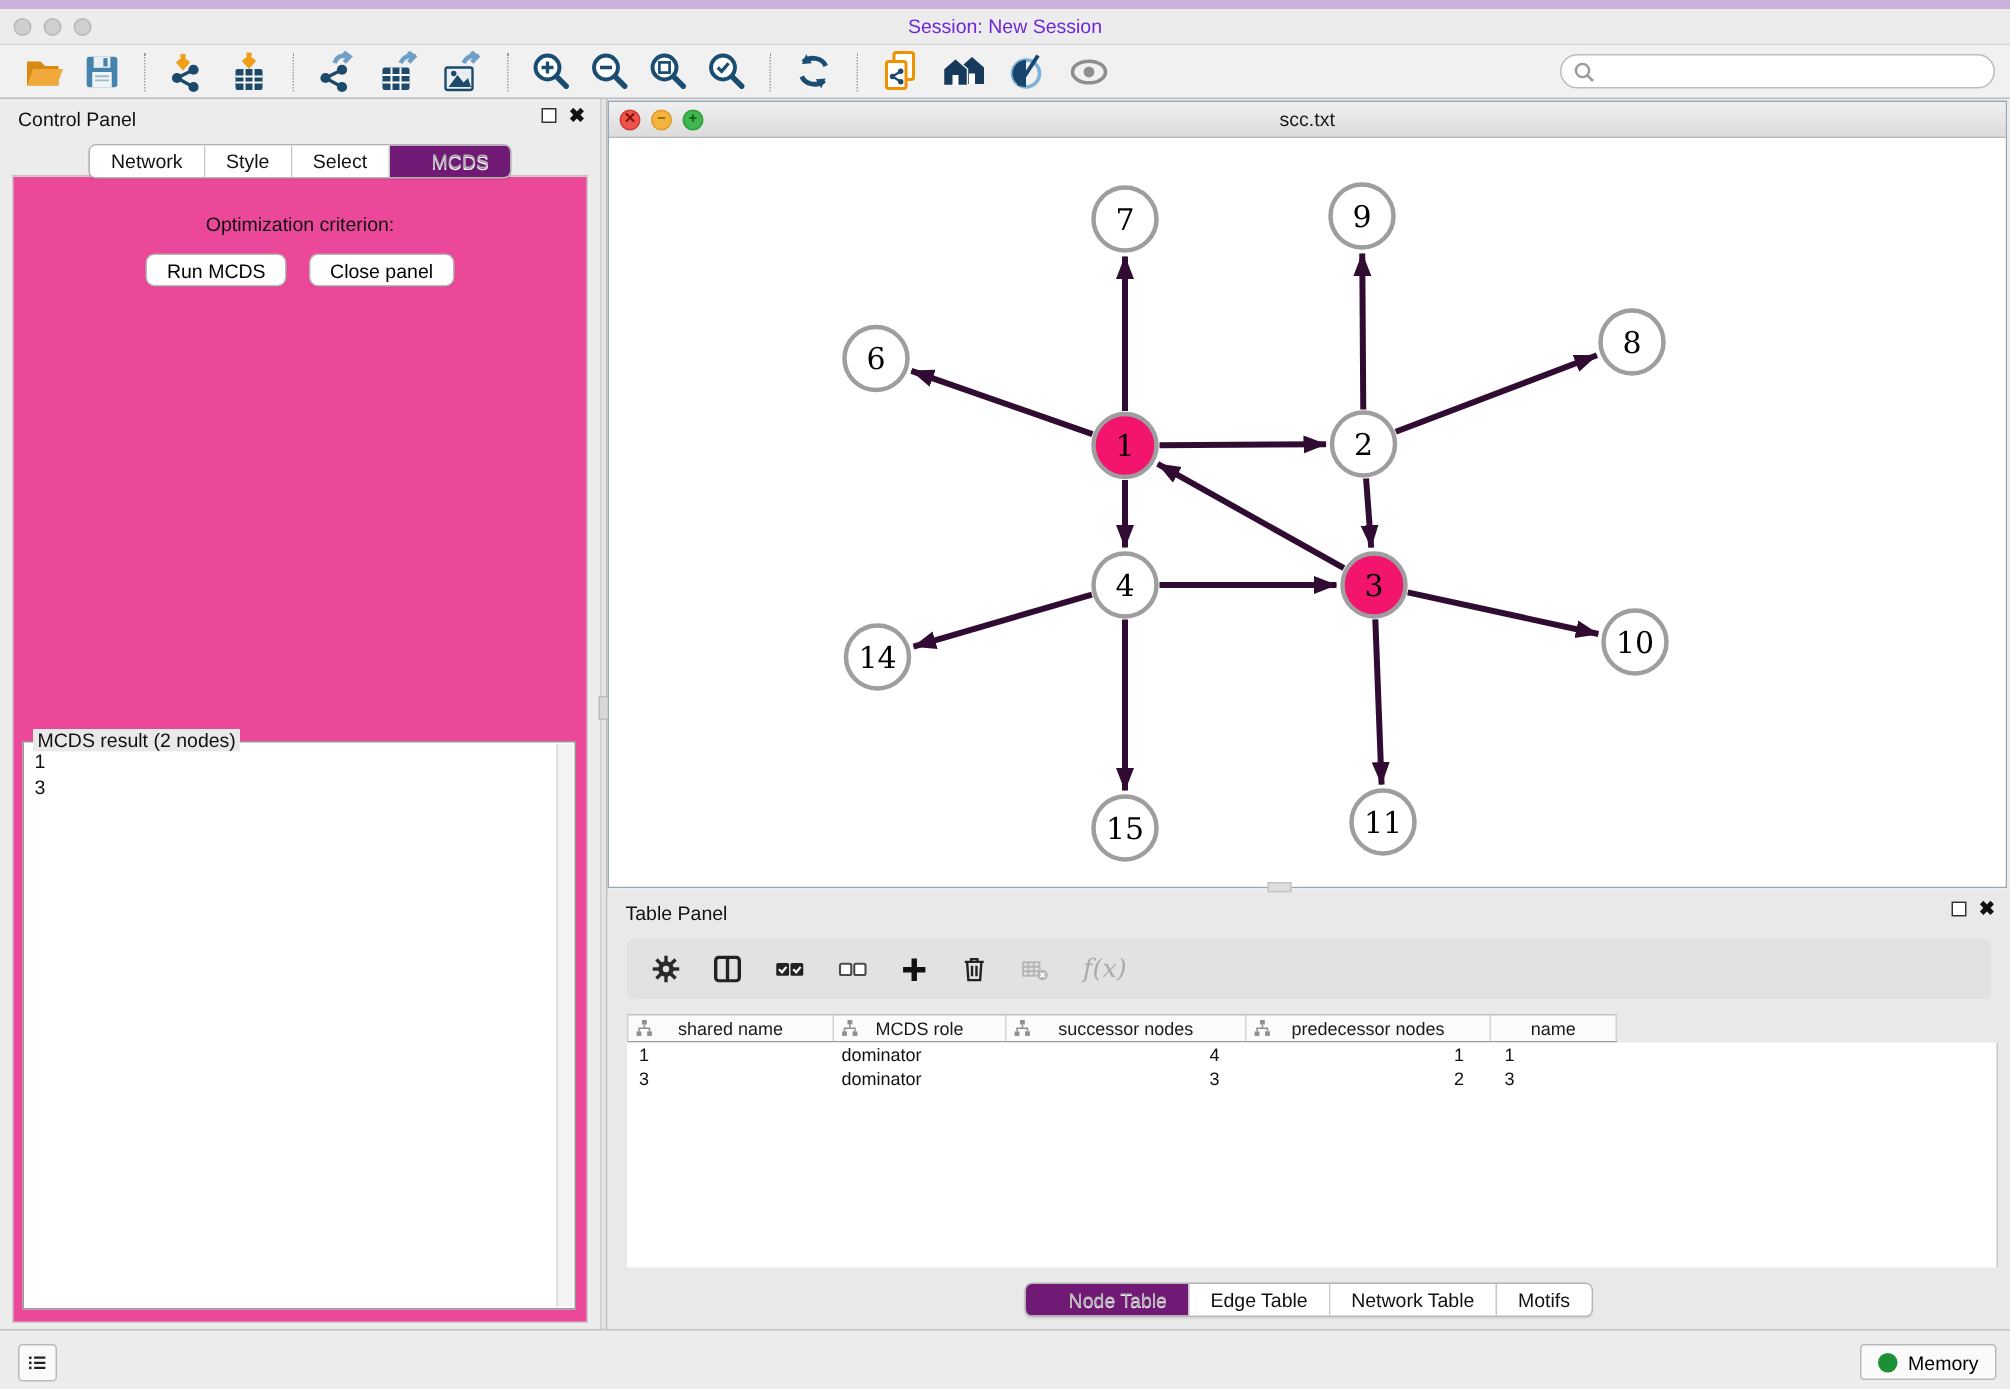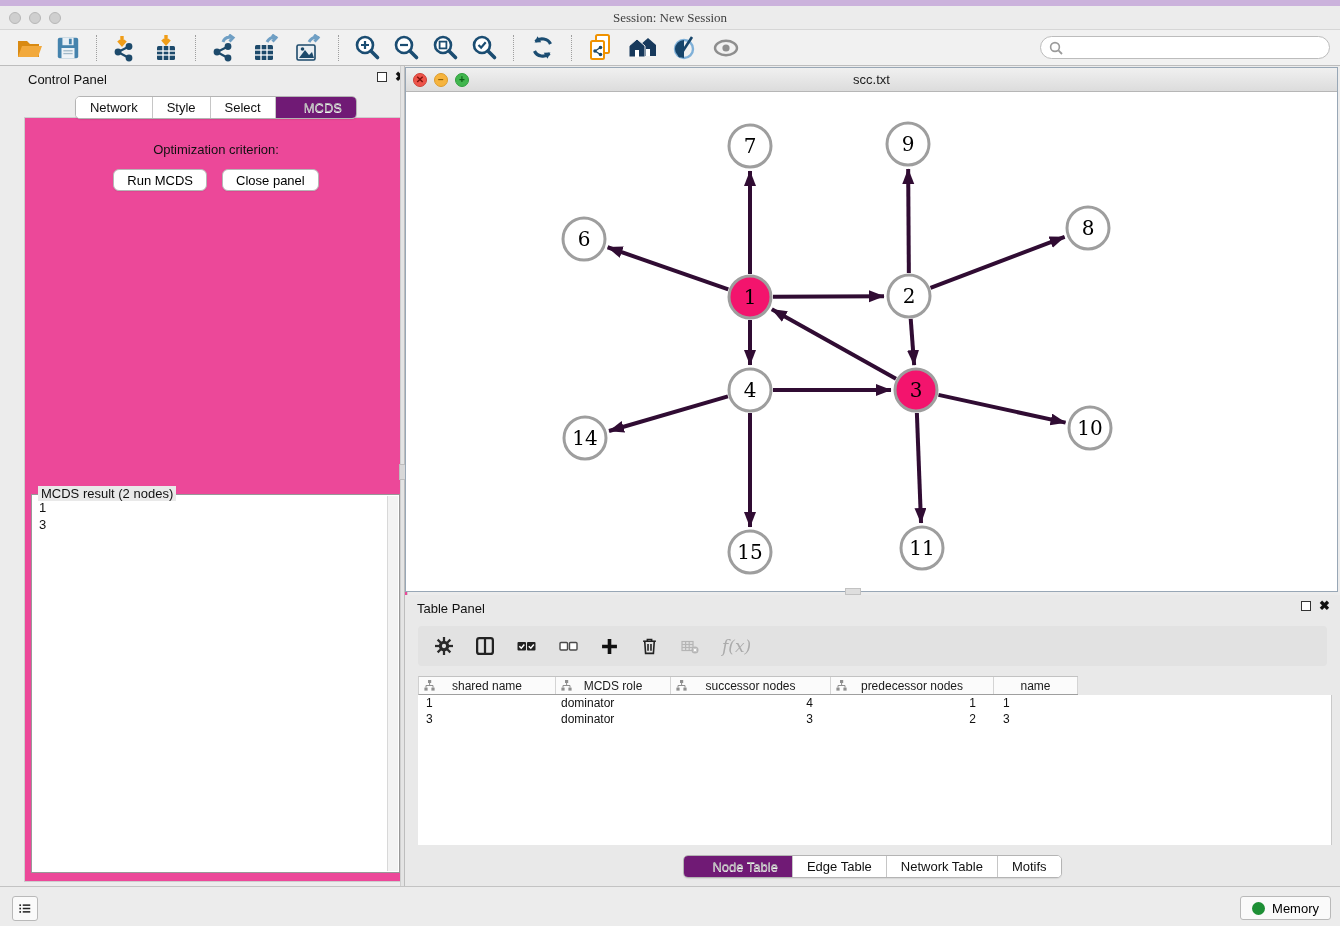--- a/index.html
+++ b/index.html
@@ -6,31 +6,31 @@
   *{box-sizing:border-box;}
   .screen{position:relative;width:1340px;height:926px;overflow:hidden;
           font-family:"Liberation Sans",sans-serif;background:#ececec;color:#111;}
   
   .desktop-strip{position:absolute;left:0;top:0;width:100%;height:6px;background:#cbb2dc;}
   
   .titlebar{position:absolute;left:0;top:6px;width:100%;height:24px;background:#ececec;
             border-bottom:1px solid #d6d6d6;border-radius:8px 8px 0 0;display:flex;align-items:center;}
   .tl-dot{width:12px;height:12px;border-radius:50%;background:#cfcfcf;border:1px solid #b7b7b7;margin-left:8px;}
   .tl-dot:first-child{margin-left:9px;}
-  .win-title{position:absolute;left:0;right:0;text-align:center;font-size:13px;color:#404040;font-family:Liberation Serif, serif;}
+  .win-title{position:absolute;left:0;right:0;text-align:center;font-size:13px;color:#6d28d9;}
   
   .toolbar{position:absolute;left:0;top:30px;width:100%;height:36px;background:#f1f1f1;
            border-bottom:1px solid #bdbdbd;display:flex;align-items:center;padding:0 10px;}
   .tb-btn{background:none;border:none;padding:2px;margin:0 4px;display:flex;align-items:center;cursor:default;}
   .tb-sep{height:26px;border-left:1px dotted #9f9f9f;margin:0 9px;}
   .search-wrap{margin-left:auto;display:flex;align-items:center;background:#fff;border:1px solid #bcbcbc;
                border-radius:12px;height:23px;width:290px;padding:0 8px;}
   .search-wrap input{border:none;outline:none;flex:1;font-size:12px;background:transparent;}
   
-  .control-panel{position:absolute;left:16px;top:66px;width:400px;height:820px;background:#ececec;}
+  .control-panel{position:absolute;left:0;top:66px;width:400px;height:820px;background:#ececec;}
   .panel-head{position:relative;height:26px;display:flex;align-items:center;}
   .panel-title{font-size:13px;margin-left:12px;}
   .panel-btns{position:absolute;right:10px;top:6px;display:flex;gap:8px;align-items:center;}
   .cp-content{position:absolute;left:8px;right:8px;top:51px;bottom:4px;background:#ec4899;border:1px solid #cdcdcd;}
   .cp-tabs{position:absolute;left:0;right:0;top:30px;display:flex;justify-content:center;z-index:2;}
   .seg{display:inline-flex;border:1px solid #b4b4b4;border-radius:5px;overflow:hidden;background:#fff;
        box-shadow:0 1px 1px rgba(0,0,0,.08);}
   .seg-item{padding:2px 14px;font-size:13px;background:#fff;color:#111;border-right:1px solid #c6c6c6;
             line-height:17px;cursor:default;white-space:nowrap;}
   .seg-item:last-child{border-right:none;}

